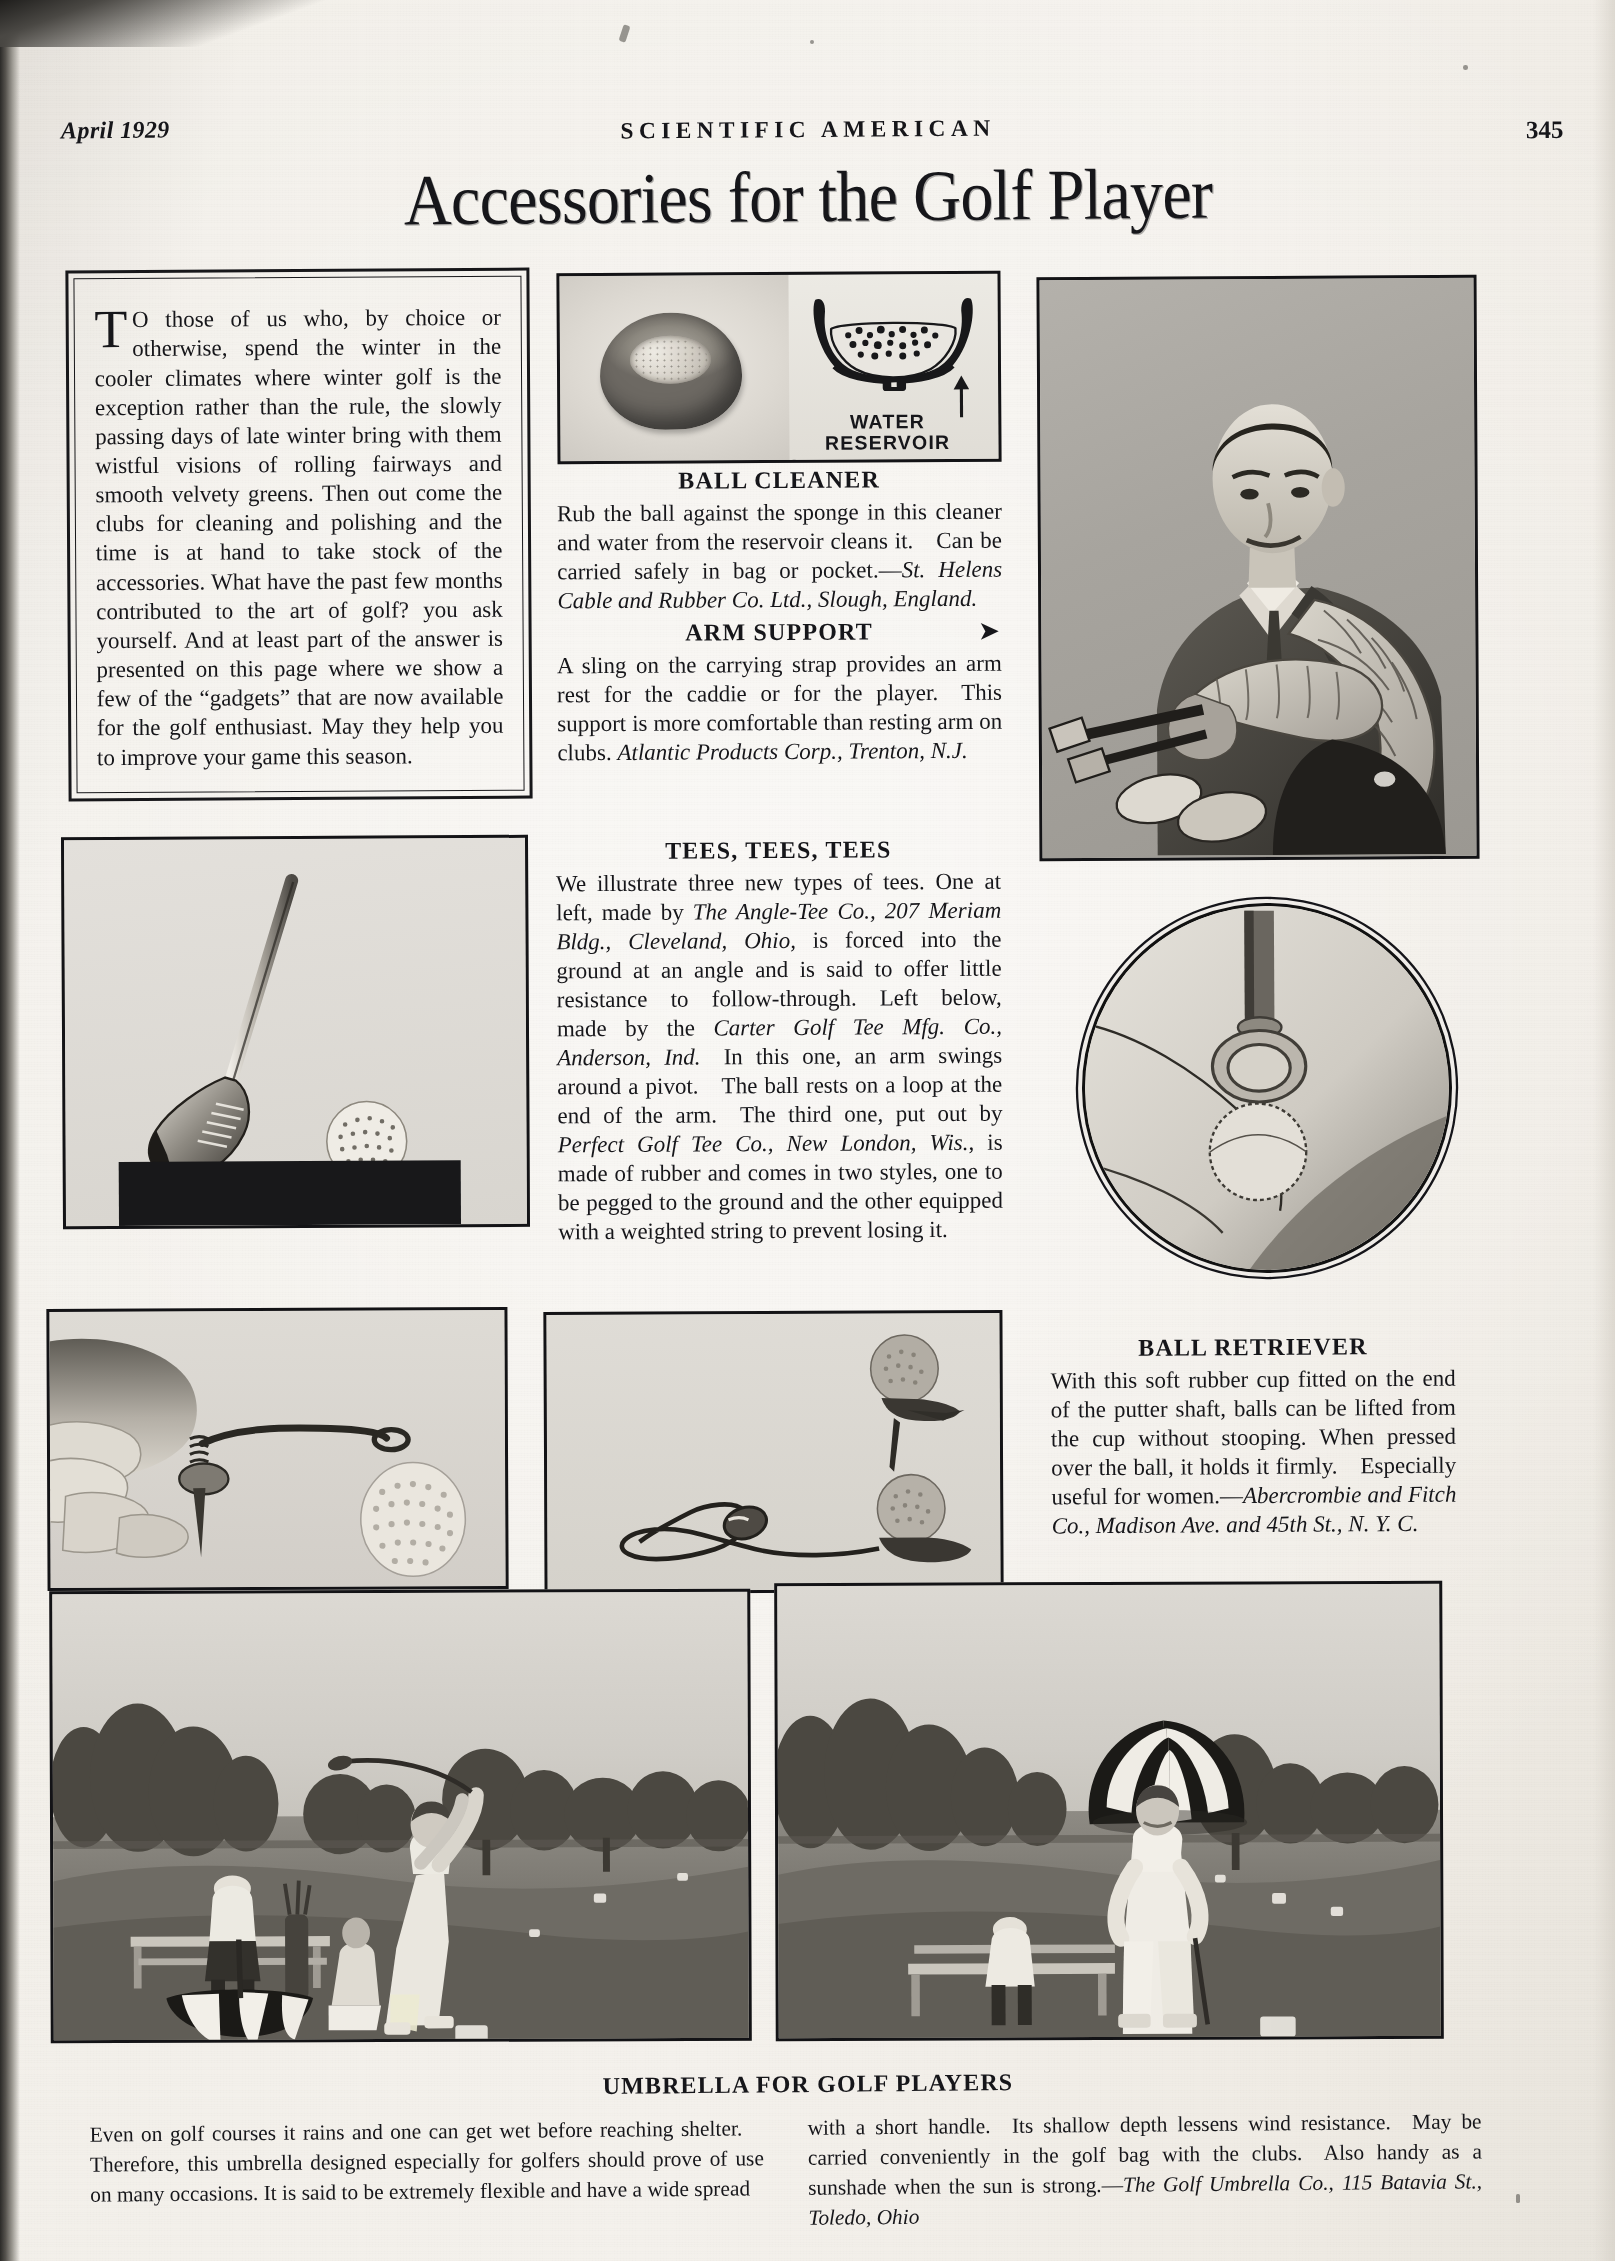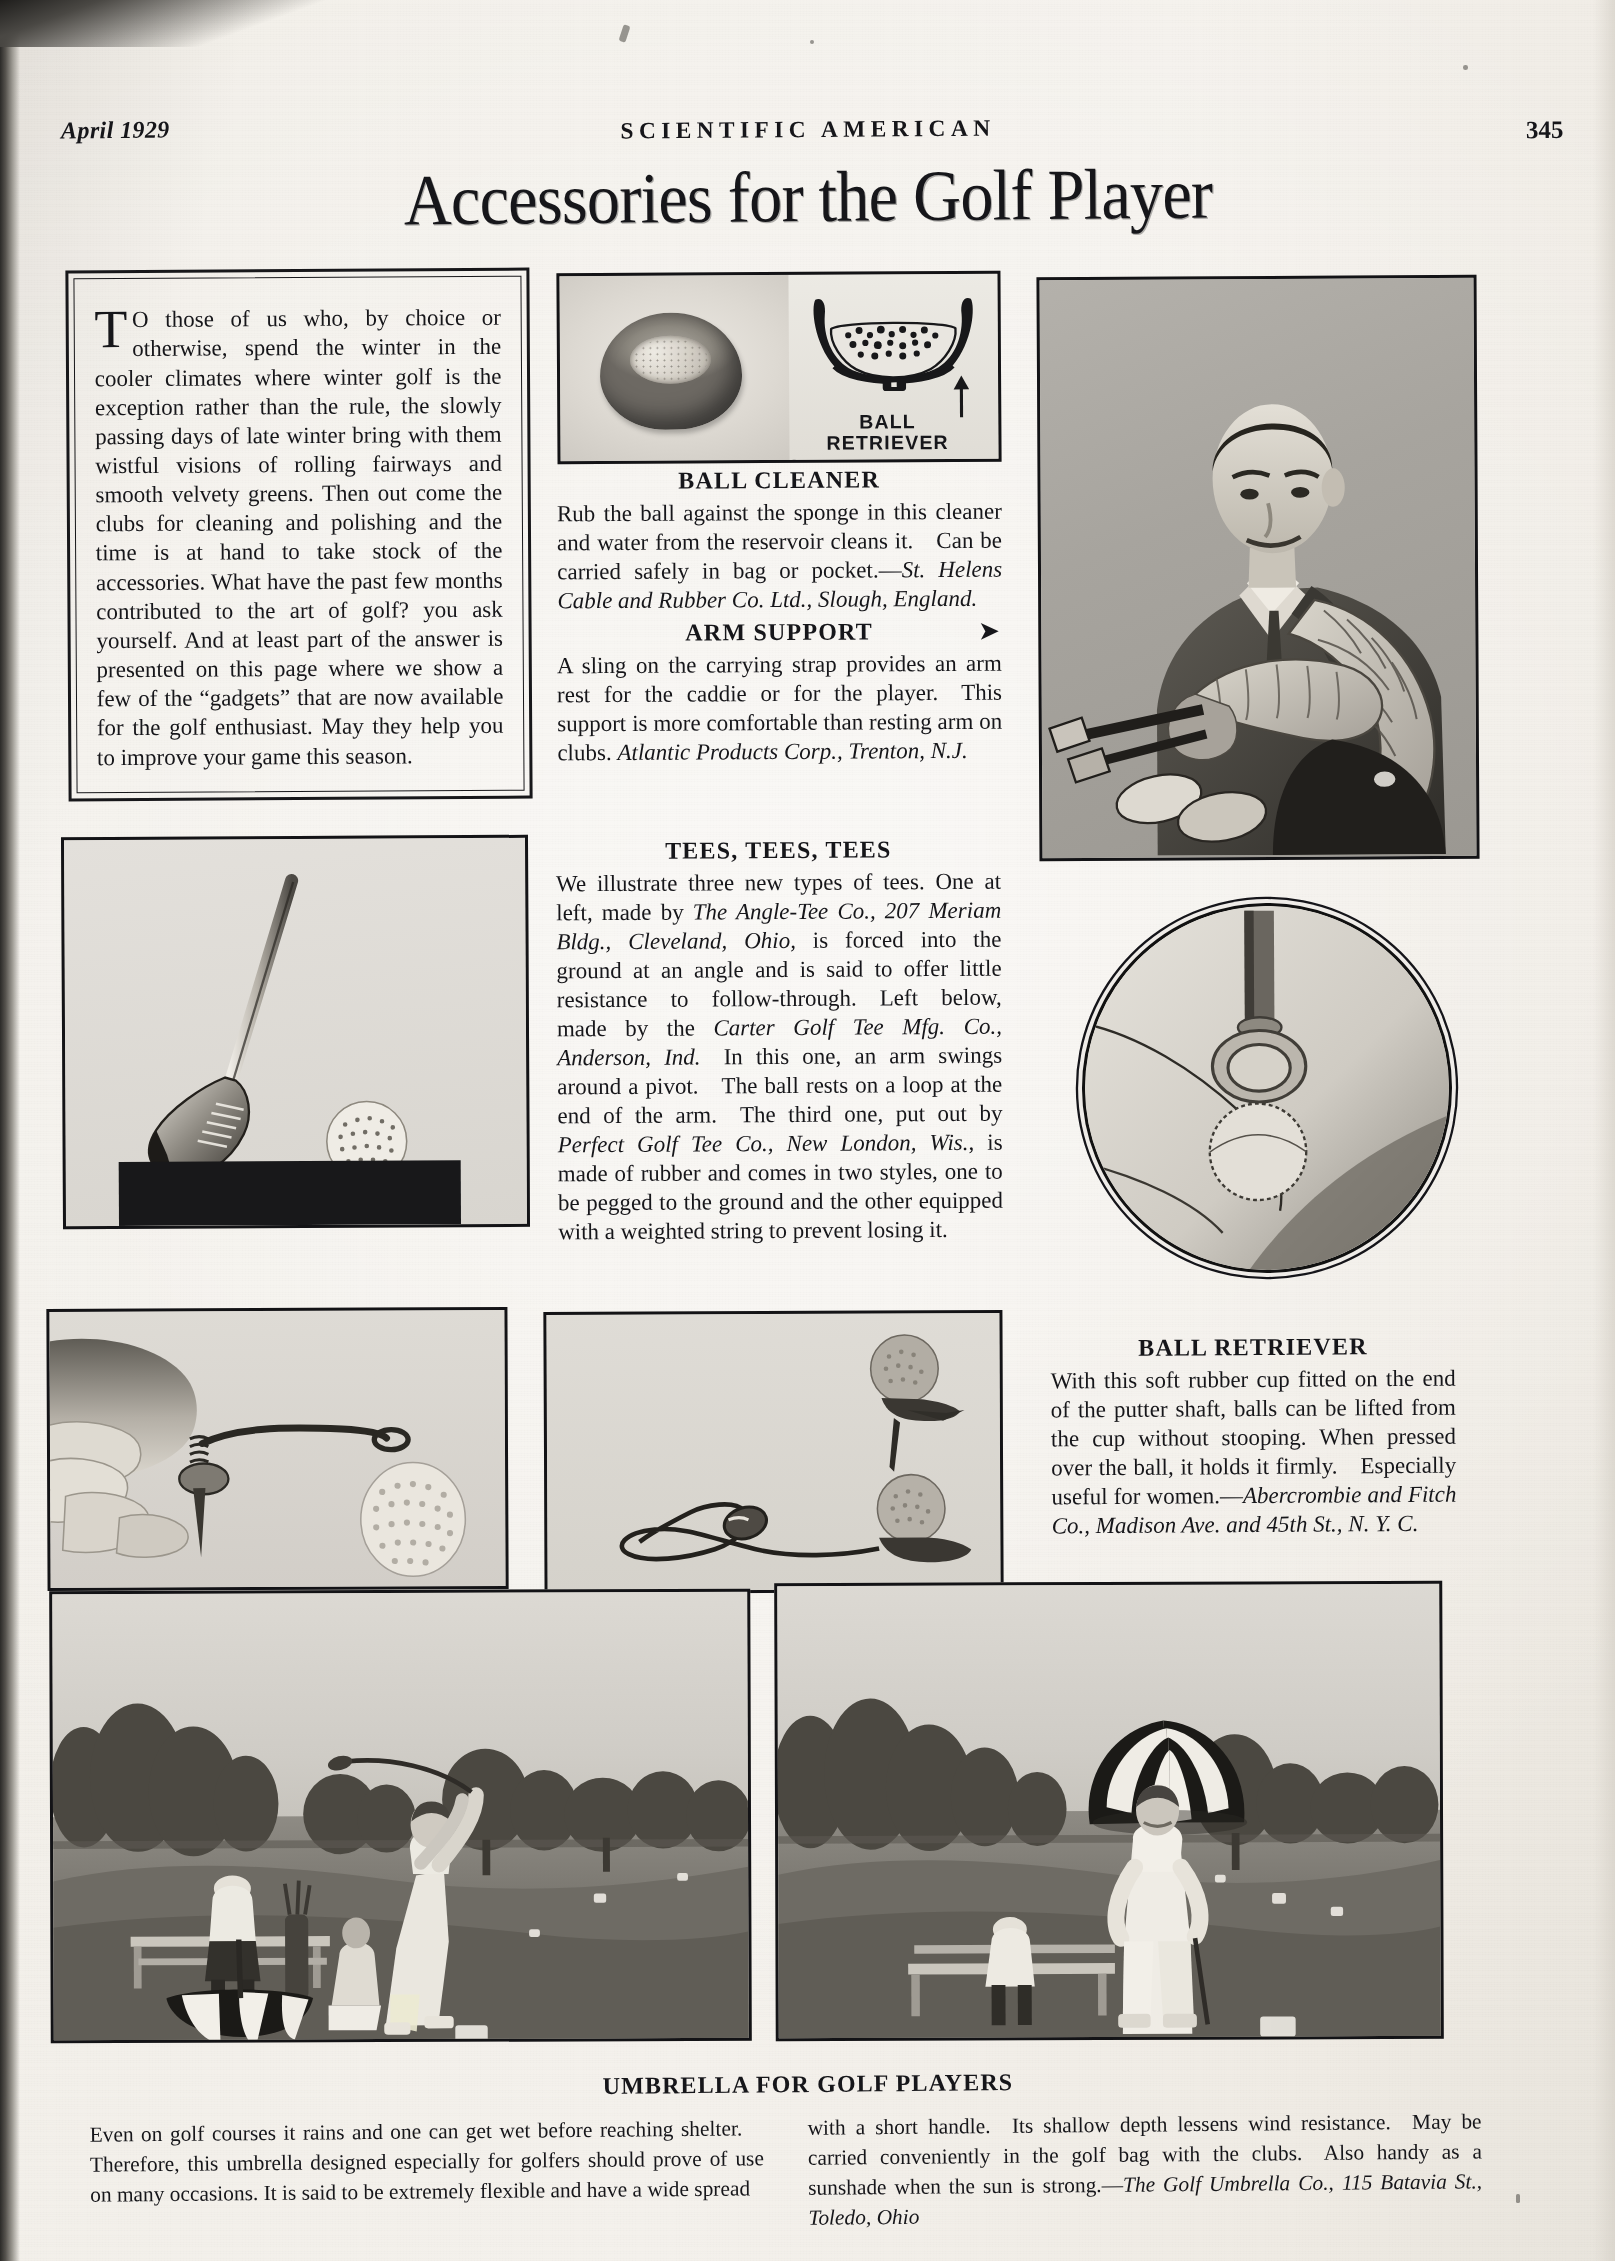--- a/index.html
+++ b/index.html
@@ -319,22 +319,22 @@
         </g>
         <path d="M34 92 C58 118 162 118 186 92" fill="none" stroke="#18181a" stroke-width="7"></path>
         <rect x="96" y="108" width="30" height="16" rx="4" fill="#18181a"></rect>
         <rect x="107" y="113" width="7" height="6" fill="#e9e6e0"></rect>
       </svg>
       <svg class="bc-arrow" viewBox="0 0 34 58">
         <path d="M17 56 L17 14" stroke="#18181a" stroke-width="4" fill="none"></path>
         <path d="M17 2 L27 20 L7 20 Z" fill="#18181a"></path>
       </svg>
       <div class="bc-label">
-        <span>BALL</span><br>
-        <span>RETRIEVER</span>
+        <span>WATER</span><br>
+        <span>RESERVOIR</span>
       </div>
     </div>
   </div>
 
   <div class="col" id="cap-ballcleaner" style="transform:rotate(-0.35deg)">
     <div class="sec-head">BALL CLEANER</div>
     <p class="body-text"><span>Rub the ball against the sponge in this cleaner and water from the reservoir cleans it. Can be carried safely in bag or pocket.—</span><i class="src">St. Helens Cable and Rubber Co. Ltd., Slough, England.</i></p>
   </div>
 
   <div class="col" id="cap-armsupport" style="transform:rotate(-0.35deg)">

